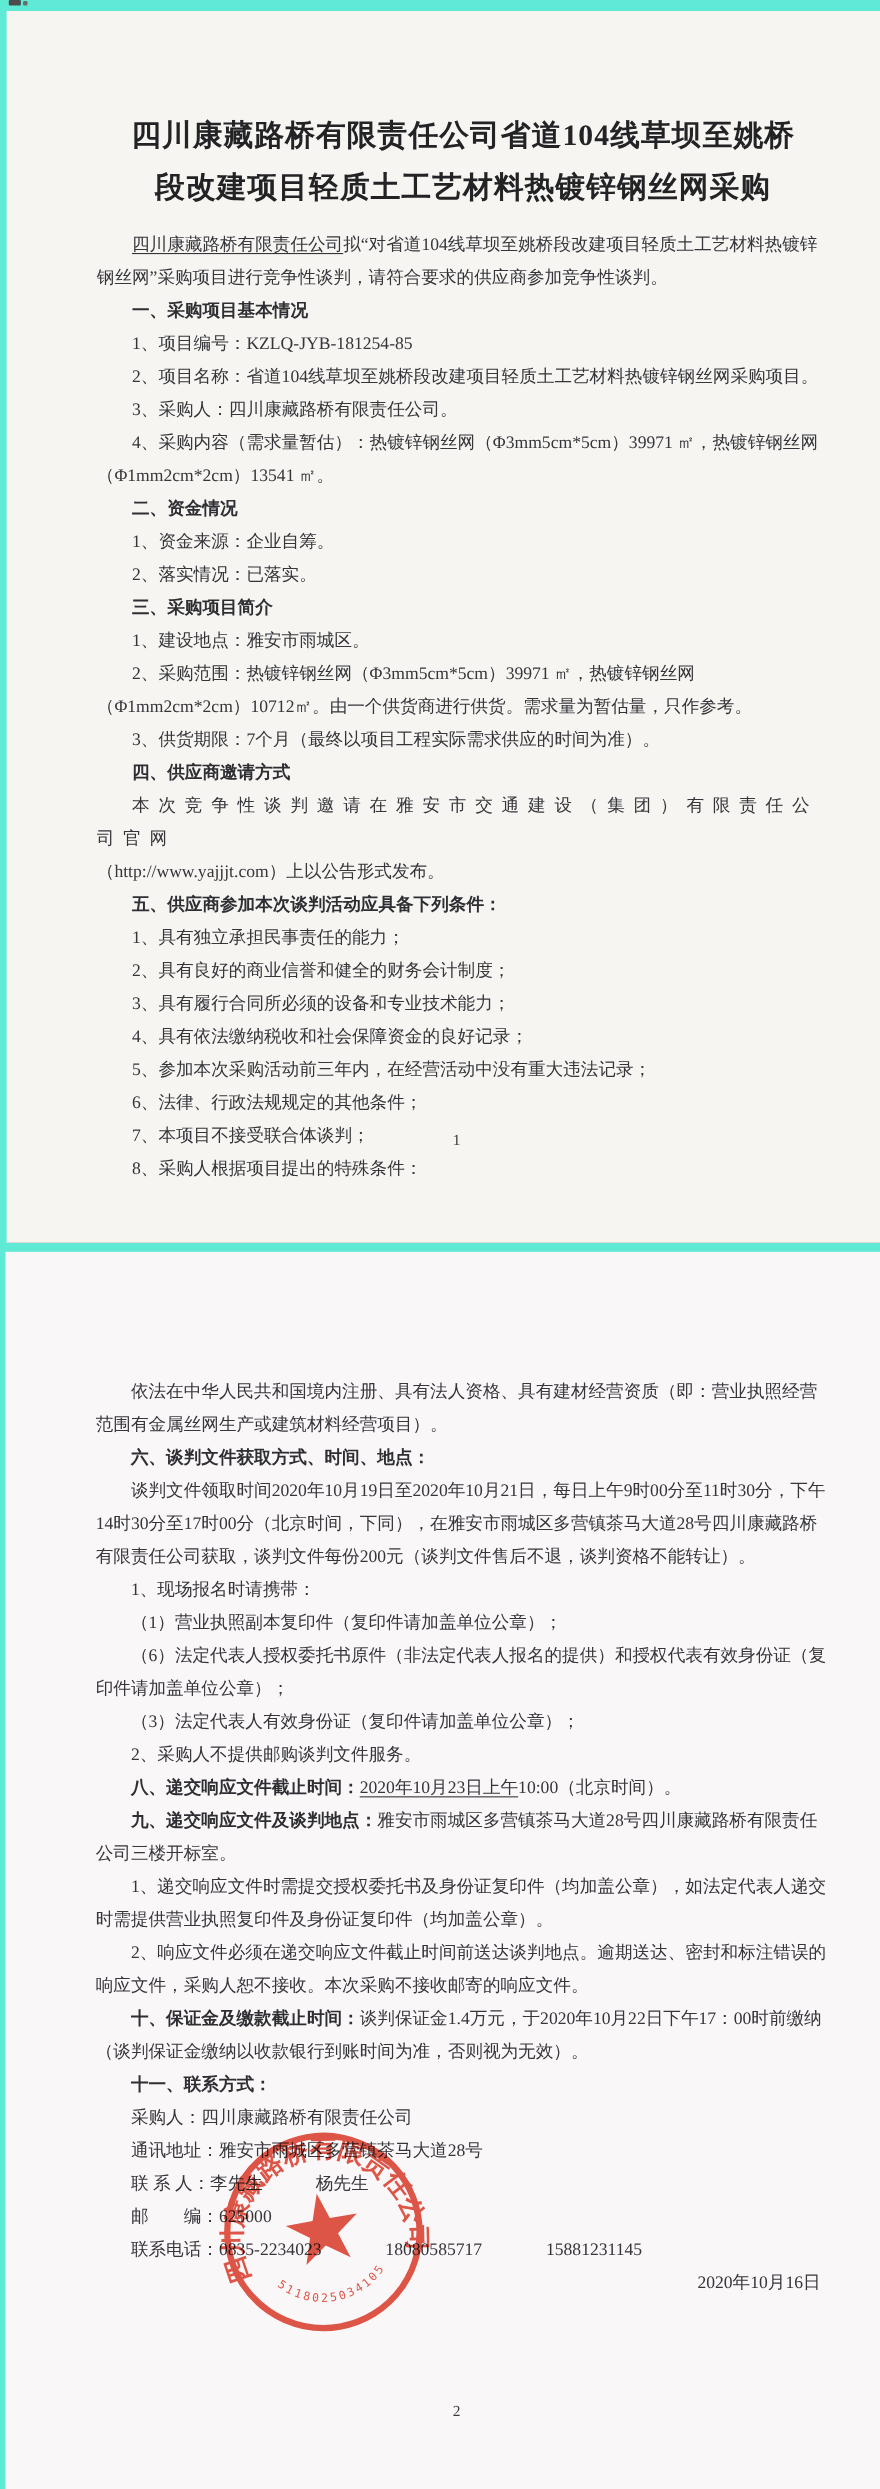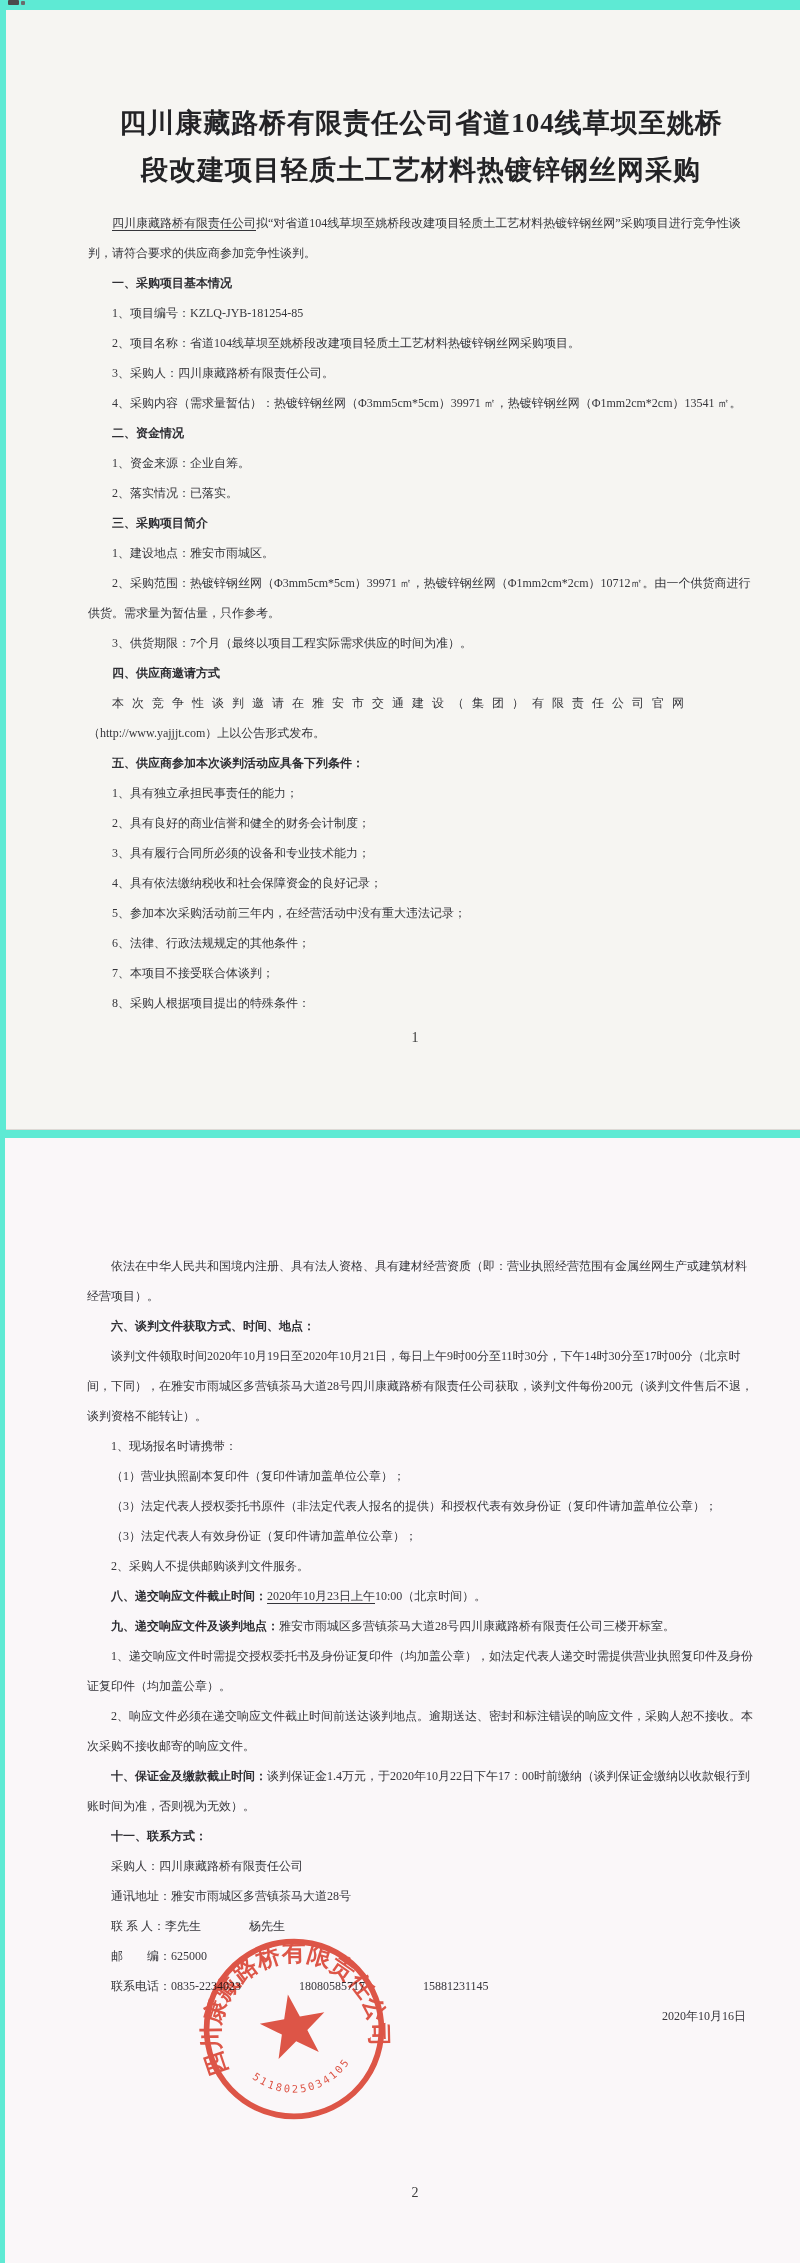--- a/index.html
+++ b/index.html
@@ -6,21 +6,21 @@
   .canvas{position:relative;width:800px;height:2263px;background:#5eead4;overflow:hidden;
           font-family:"Liberation Serif","DejaVu Serif",serif;color:#35353a;}
   .page{position:absolute;box-sizing:border-box;}
   .page1{left:6px;top:10px;width:794px;height:1120px;background:#f6f5f2;
          padding:0 46px 0 82px;box-shadow:inset 0 -1px 0 #ddd9d5;}
   .page2{left:5px;top:1138px;width:795px;height:1125px;background:#faf7f9;
          padding:113px 46px 0 82px;}
   .scan-mark{position:absolute;background:#4b4b4b;border-radius:1px;}
   .doc-title{margin:90px 0 0 0;text-align:center;font-size:27px;line-height:47px;
              font-weight:bold;color:#232326;letter-spacing:1px;}
-  .row{margin:0;font-size:12px;line-height:30px;}
+  .row{margin:0;font-size:16px;line-height:30px;}
   .first-row{margin-top:14px;}
   .ind{text-indent:2em;}
   .sec{font-family:Liberation Sans, sans-serif;font-weight:bold;color:#2e2e33;}
   .u{text-decoration:underline;text-underline-offset:3px;}
   .ls{letter-spacing:8px;}
   .pagenum{position:absolute;left:82px;width:666px;text-align:center;font-size:14px;color:#3a3a3a;}
   .pn1{top:1030px;}
   .pn2{top:1047px;}
   .date-row{text-align:right;padding-right:8px;}
   .contact-gap{display:inline-block;width:48px;}
@@ -79,21 +79,21 @@
 
   <div class="page page2">
 
     <p class="row ind">依法在中华人民共和国境内注册、具有法人资格、具有建材经营资质（即：营业执照经营范围有金属丝网生产或建筑材料经营项目）。</p>
 
     <p class="row ind sec">六、谈判文件获取方式、时间、地点：</p>
     <p class="row ind">谈判文件领取时间2020年10月19日至2020年10月21日，每日上午9时00分至11时30分，下午14时30分至17时00分（北京时间，下同），在雅安市雨城区多营镇茶马大道28号四川康藏路桥有限责任公司获取，谈判文件每份200元（谈判文件售后不退，谈判资格不能转让）。</p>
 
     <p class="row ind">1、现场报名时请携带：</p>
     <p class="row ind">（1）营业执照副本复印件（复印件请加盖单位公章）；</p>
-    <p class="row ind">（3）法定代表人授权委托书原件（非法定代表人报名的提供）和授权代表有效身份证（复印件请加盖单位公章）；</p>
+    <p class="row ind">（6）法定代表人授权委托书原件（非法定代表人报名的提供）和授权代表有效身份证（复印件请加盖单位公章）；</p>
     <p class="row ind">（3）法定代表人有效身份证（复印件请加盖单位公章）；</p>
     <p class="row ind">2、采购人不提供邮购谈判文件服务。</p>
 
     <p class="row ind"><span class="sec">八、递交响应文件截止时间：</span><span class="u">2020年10月23日上午</span><span>10:00（北京时间）。</span></p>
 
     <p class="row ind"><span class="sec">九、递交响应文件及谈判地点：</span><span>雅安市雨城区多营镇茶马大道28号四川康藏路桥有限责任公司三楼开标室。</span></p>
     <p class="row ind">1、递交响应文件时需提交授权委托书及身份证复印件（均加盖公章），如法定代表人递交时需提供营业执照复印件及身份证复印件（均加盖公章）。</p>
     <p class="row ind">2、响应文件必须在递交响应文件截止时间前送达谈判地点。逾期送达、密封和标注错误的响应文件，采购人恕不接收。本次采购不接收邮寄的响应文件。</p>
 
     <p class="row ind"><span class="sec">十、保证金及缴款截止时间：</span><span>谈判保证金1.4万元，于2020年10月22日下午17：00时前缴纳（谈判保证金缴纳以收款银行到账时间为准，否则视为无效）。</span></p>

